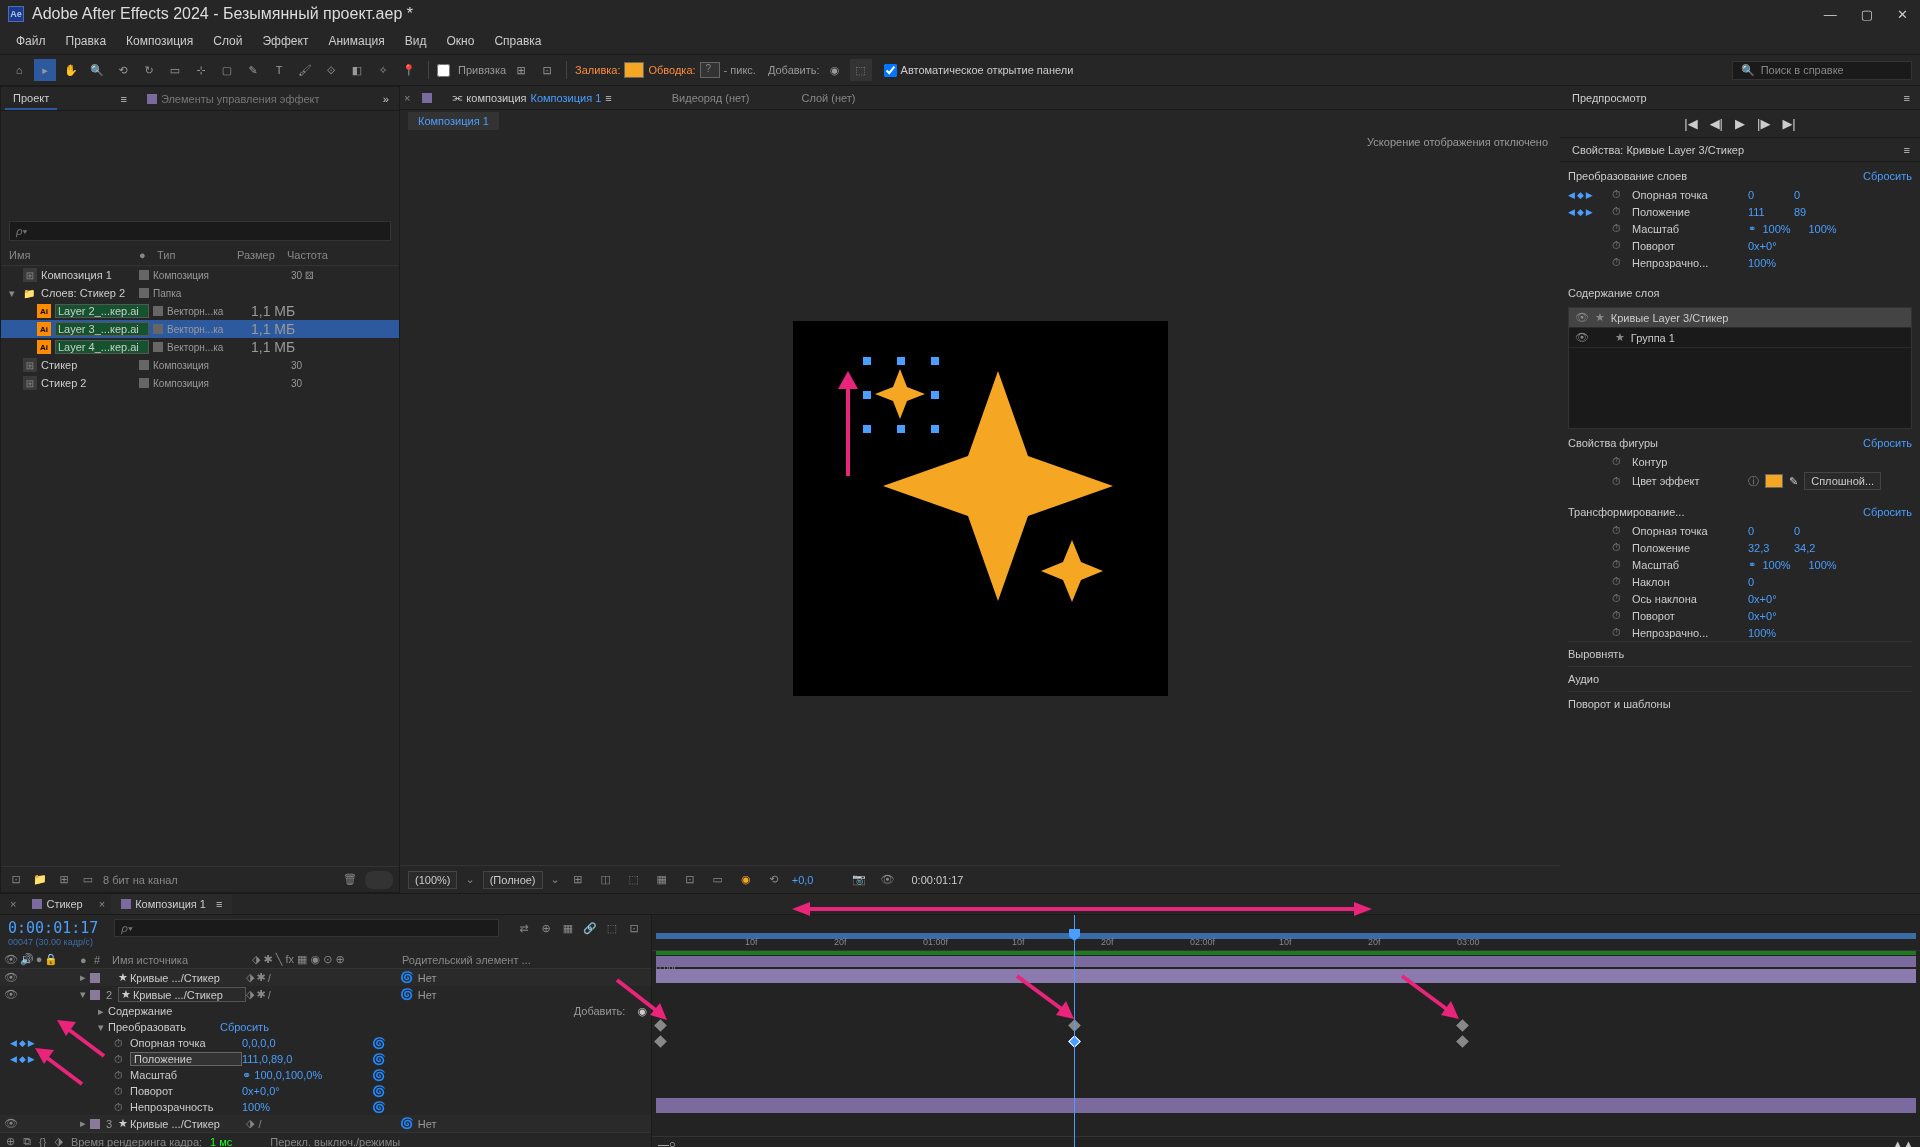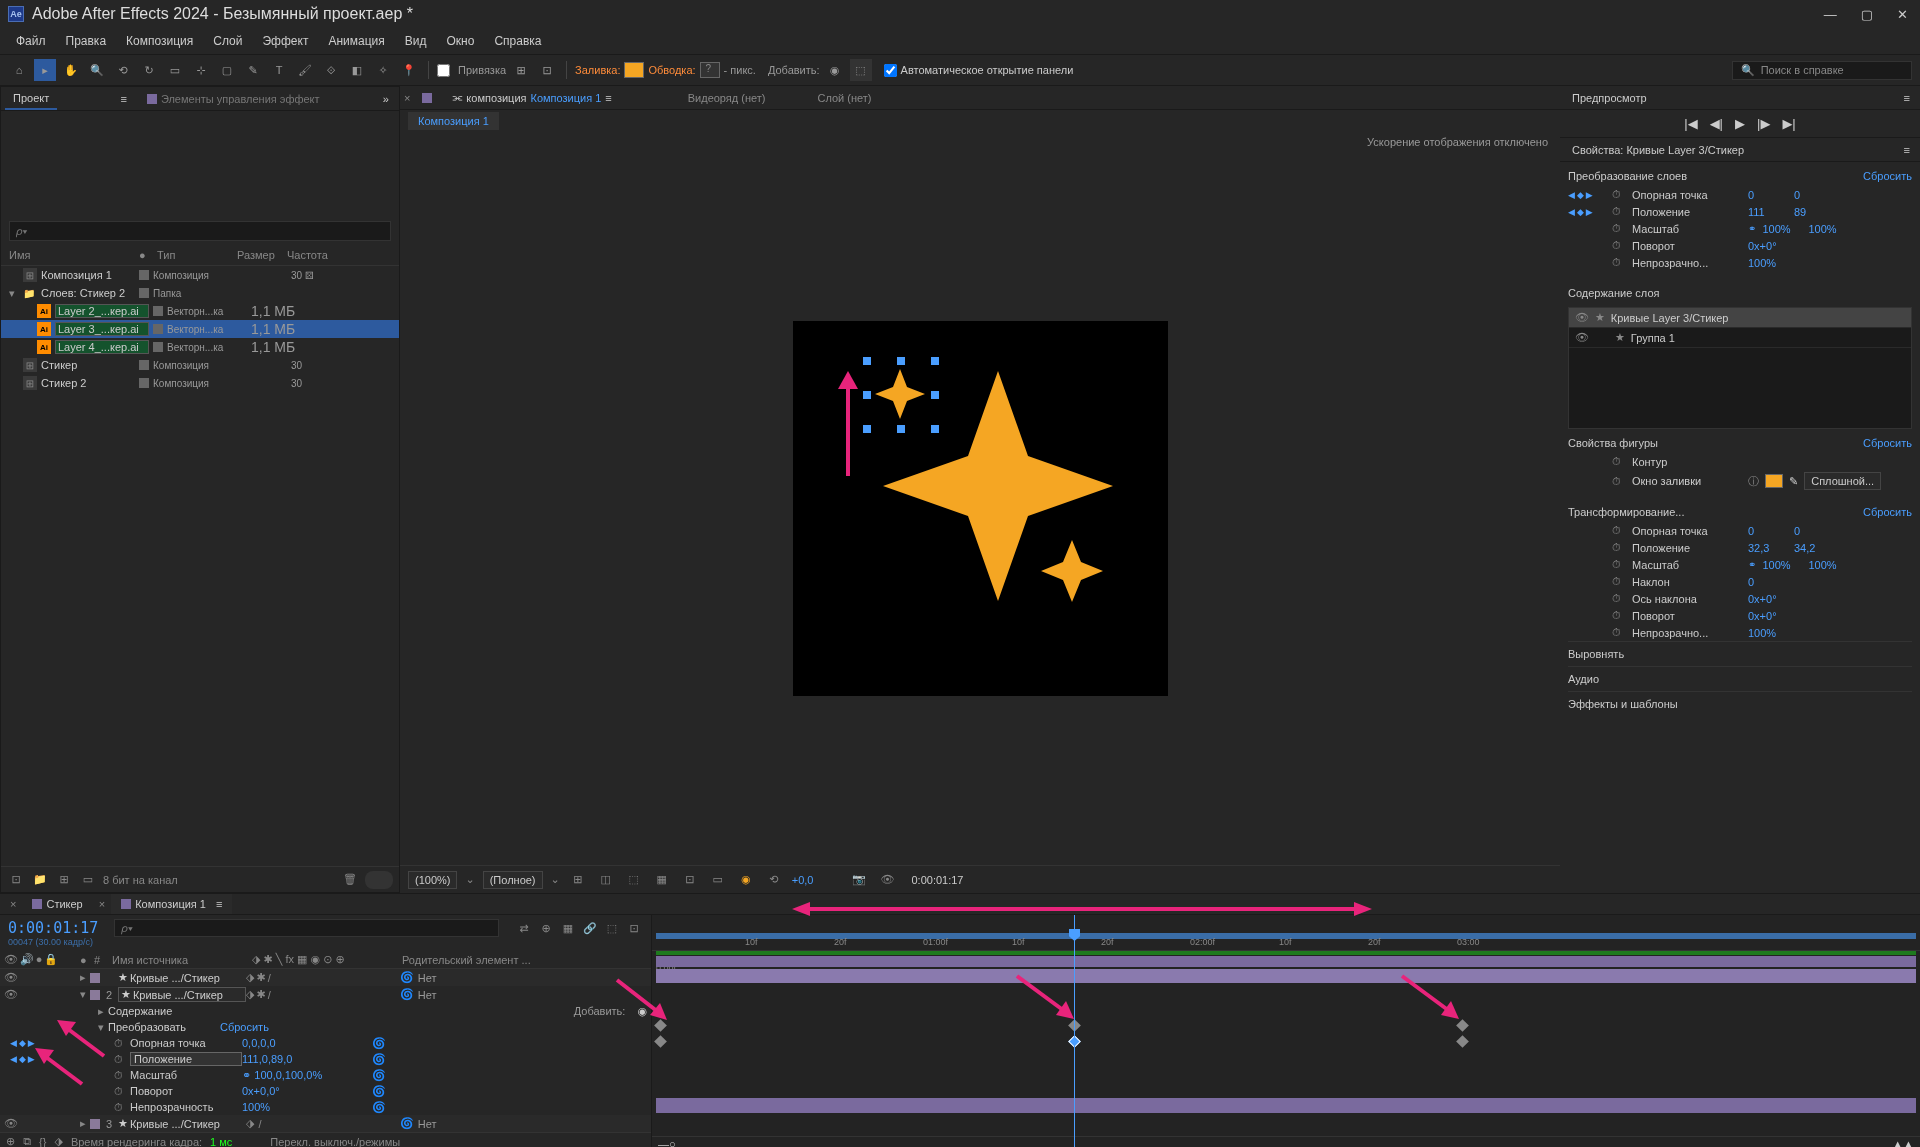--- a/index.html
+++ b/index.html
@@ -326,21 +326,21 @@
   <div class="comp-panel">
     <div class="comp-tabs">
       <span style="color:#888">×</span>
       <span style="width:10px;height:10px;background:#7a6a9e;display:inline-block"></span>
       <span class="comp-tab">
         <span>⫘</span>
         <span>композиция</span>
         <span class="link">Композиция 1</span>
         <span>≡</span>
       </span>
-      <span style="color:#888;margin-left:56px">Видеоряд  (нет)</span>
+      <span style="color:#888;margin-left:40px">Видеоряд  (нет)</span>
       <span style="color:#888;margin-left:40px">Слой (нет)</span>
     </div>
     <div class="comp-subtabs">
       <span class="comp-subtab">Композиция 1</span>
     </div>
     <div class="viewer-status">Ускорение отображения отключено</div>
     <div class="viewer-area">
       <div class="canvas">
 
         <svg class="big-star" width="250" height="250">
@@ -479,21 +479,21 @@
         <span class="reset">Сбросить</span>
       </div>
       <div class="prop-row">
           <div class="prop-kf-nav"></div>
           <span class="prop-stopwatch">⏱</span>
           <span class="prop-label">Контур</span>
         </div>
       <div class="prop-row">
           <div class="prop-kf-nav"></div>
           <span class="prop-stopwatch">⏱</span>
-          <span class="prop-label">Окно заливки</span>
+          <span class="prop-label">Цвет эффект</span>
           <span style="color:#888">ⓘ</span>
           <div class="color-swatch" style="width:18px;height:14px"></div>
           <span style="color:#ccc">✎</span>
           <span class="vf-dropdown">Сплошной...</span>
         </div>
 
       <div class="props-sec-header" style="margin-top:10px">
         <span>Трансформирование...</span>
         <span class="reset">Сбросить</span>
       </div>
@@ -539,21 +539,21 @@
         </div>
       <div class="prop-row">
           <div class="prop-kf-nav"></div>
           <span class="prop-stopwatch">⏱</span>
           <span class="prop-label">Непрозрачно...</span>
           <span class="prop-val">100%</span>
         </div>
 
       <div class="collapsible-header">Выровнять</div>
       <div class="collapsible-header">Аудио</div>
-      <div class="collapsible-header">Эффекты и шаблоны</div>
+      <div class="collapsible-header">Поворот и шаблоны</div>
     </div>
   </div>
 </div>
 
 <div class="timeline-area">
   <div class="tl-tabs">
     <span style="color:#888;padding:0 6px">×</span>
     <span class="tl-tab">
         <span style="width:10px;height:10px;background:#7a6a9e;display:inline-block"></span>
         <span>Стикер</span>

